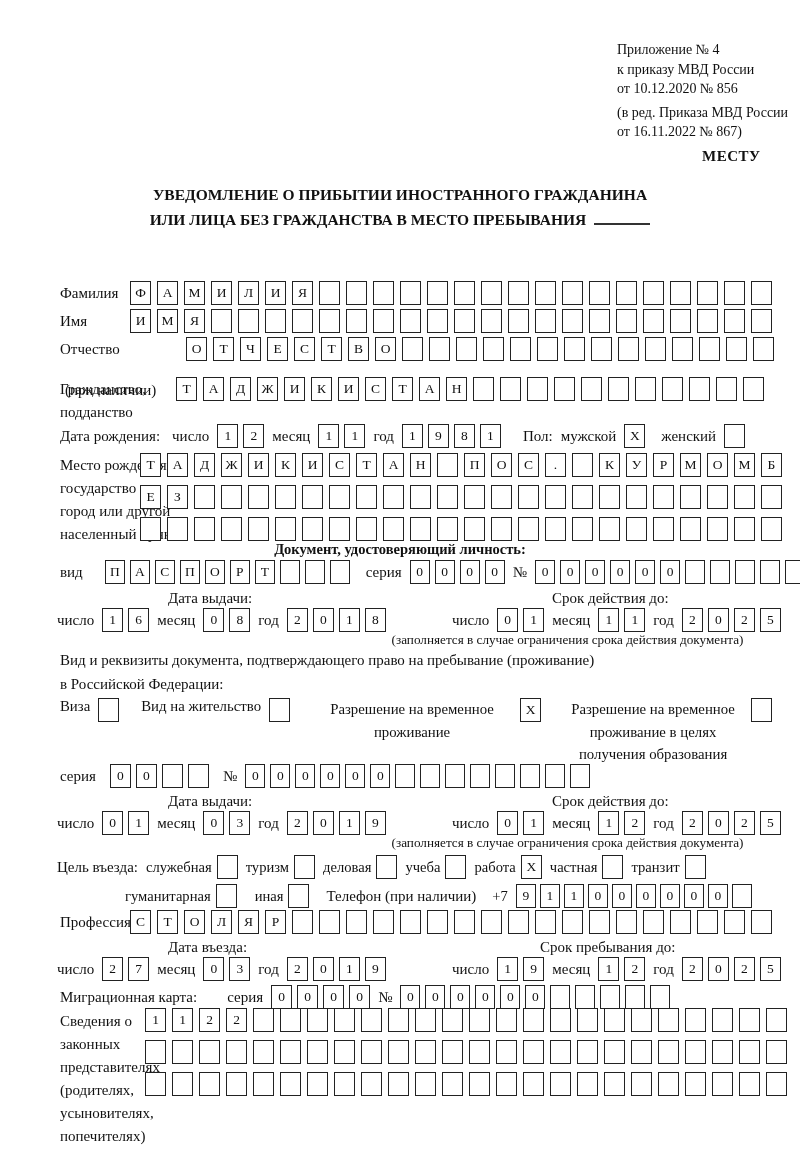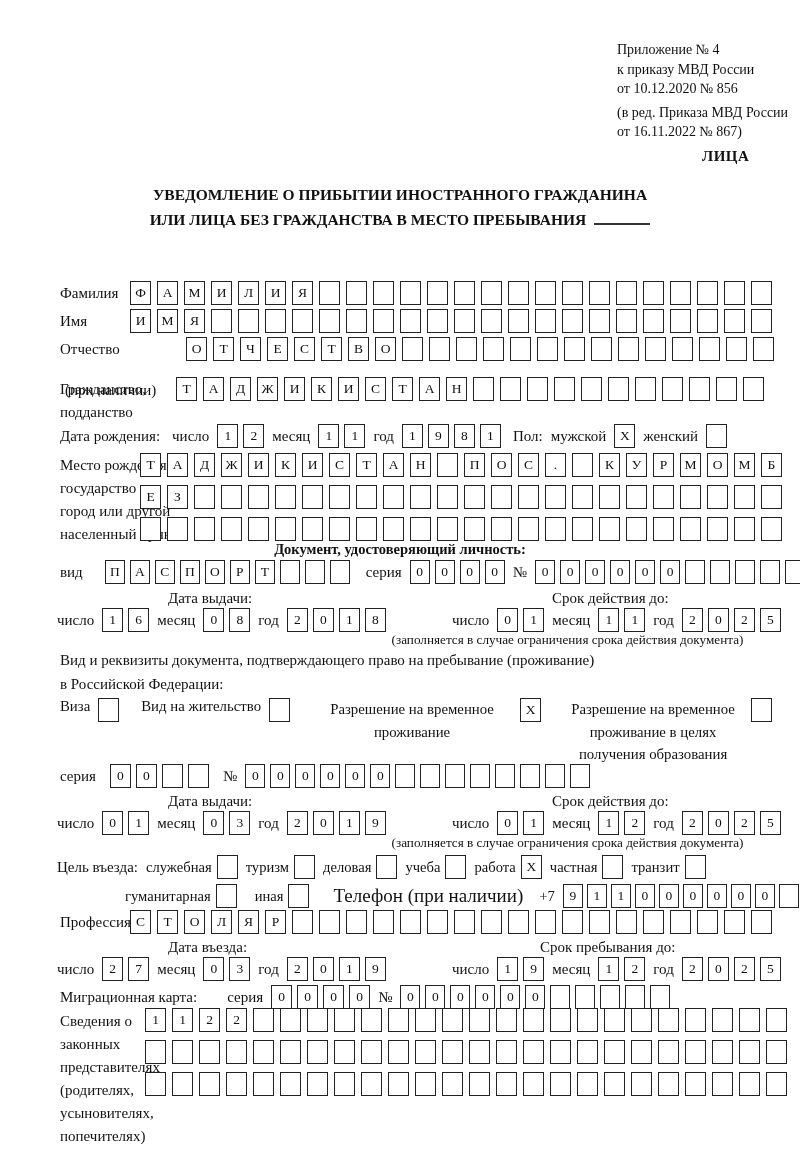--- a/index.html
+++ b/index.html
@@ -32,21 +32,21 @@
 <div class="page">
 
   <div class="abs hdr" style="left:617px;top:40px;">
     <div>Приложение № 4</div>
     <div>к приказу МВД России</div>
     <div>от 10.12.2020 № 856</div>
     <div style="margin-top:4px">(в ред. Приказа МВД России</div>
     <div>от 16.11.2022 № 867)</div>
   </div>
 
-  <div class="abs b" style="left:702px;top:148px;font-size:15px;letter-spacing:0.5px;">ЛИЦА</div>
+  <div class="abs b" style="left:702px;top:148px;font-size:15px;letter-spacing:0.5px;">МЕСТУ</div>
 
   <div class="abs ctr b" style="left:0;top:182px;width:800px;font-size:15.5px;line-height:25px;">
     <div>УВЕДОМЛЕНИЕ О ПРИБЫТИИ ИНОСТРАННОГО ГРАЖДАНИНА</div>
     <div><span>ИЛИ ЛИЦА БЕЗ ГРАЖДАНСТВА В МЕСТО ПРЕБЫВАНИЯ</span><span class="underline"></span></div>
   </div>
 
 
   <div class="abs lbl" style="left:60px;top:285px;">Фамилия</div>
   <div class="abs cells" style="left:130px;top:281px;">
       <span class="cell">Ф</span>
@@ -169,24 +169,24 @@
         <span class="cell">1</span>
         <span class="cell">1</span>
       </span>
     <span>год</span>
     <span class="cells">
         <span class="cell">1</span>
         <span class="cell">9</span>
         <span class="cell">8</span>
         <span class="cell">1</span>
       </span>
-    <span style="margin-left:4px">Пол:</span>
+    <span style="margin-left:14px">Пол:</span>
     <span>мужской</span>
     <span class="cell">X</span>
-    <span style="">женский</span>
+    <span style="margin-left:8px">женский</span>
     <span class="cell"></span>
   </div>
 
   <div class="abs lbl" style="left:60px;top:457px;">Место рождения:</div>
   <div class="abs lbl" style="left:60px;top:480px;">государство</div>
   <div class="abs lbl" style="left:60px;top:503px;">город или другой</div>
   <div class="abs lbl" style="left:60px;top:526px;">населенный пункт</div>
   <div class="abs cells" style="left:140px;top:453px;">
       <span class="cell">Т</span>
       <span class="cell">А</span>
@@ -474,21 +474,21 @@
 
   <div class="abs optrow" style="left:125px;top:884px;">
     <span class="opt">
         <span>гуманитарная</span>
         <span class="cell"></span>
       </span>
     <span class="opt" style="margin-left:10px">
         <span>иная</span>
         <span class="cell"></span>
       </span>
-    <span class="lbl" style="margin-left:16px;font-size:19px">Телефон (при наличии)</span>
+    <span class="lbl" style="margin-left:9px;font-size:15px">Телефон (при наличии)</span>
     <span style="margin-left:8px">+7</span>
     <span class="cells g4 sm">
         <span class="cell">9</span>
         <span class="cell">1</span>
         <span class="cell">1</span>
         <span class="cell">0</span>
         <span class="cell">0</span>
         <span class="cell">0</span>
         <span class="cell">0</span>
         <span class="cell">0</span>

